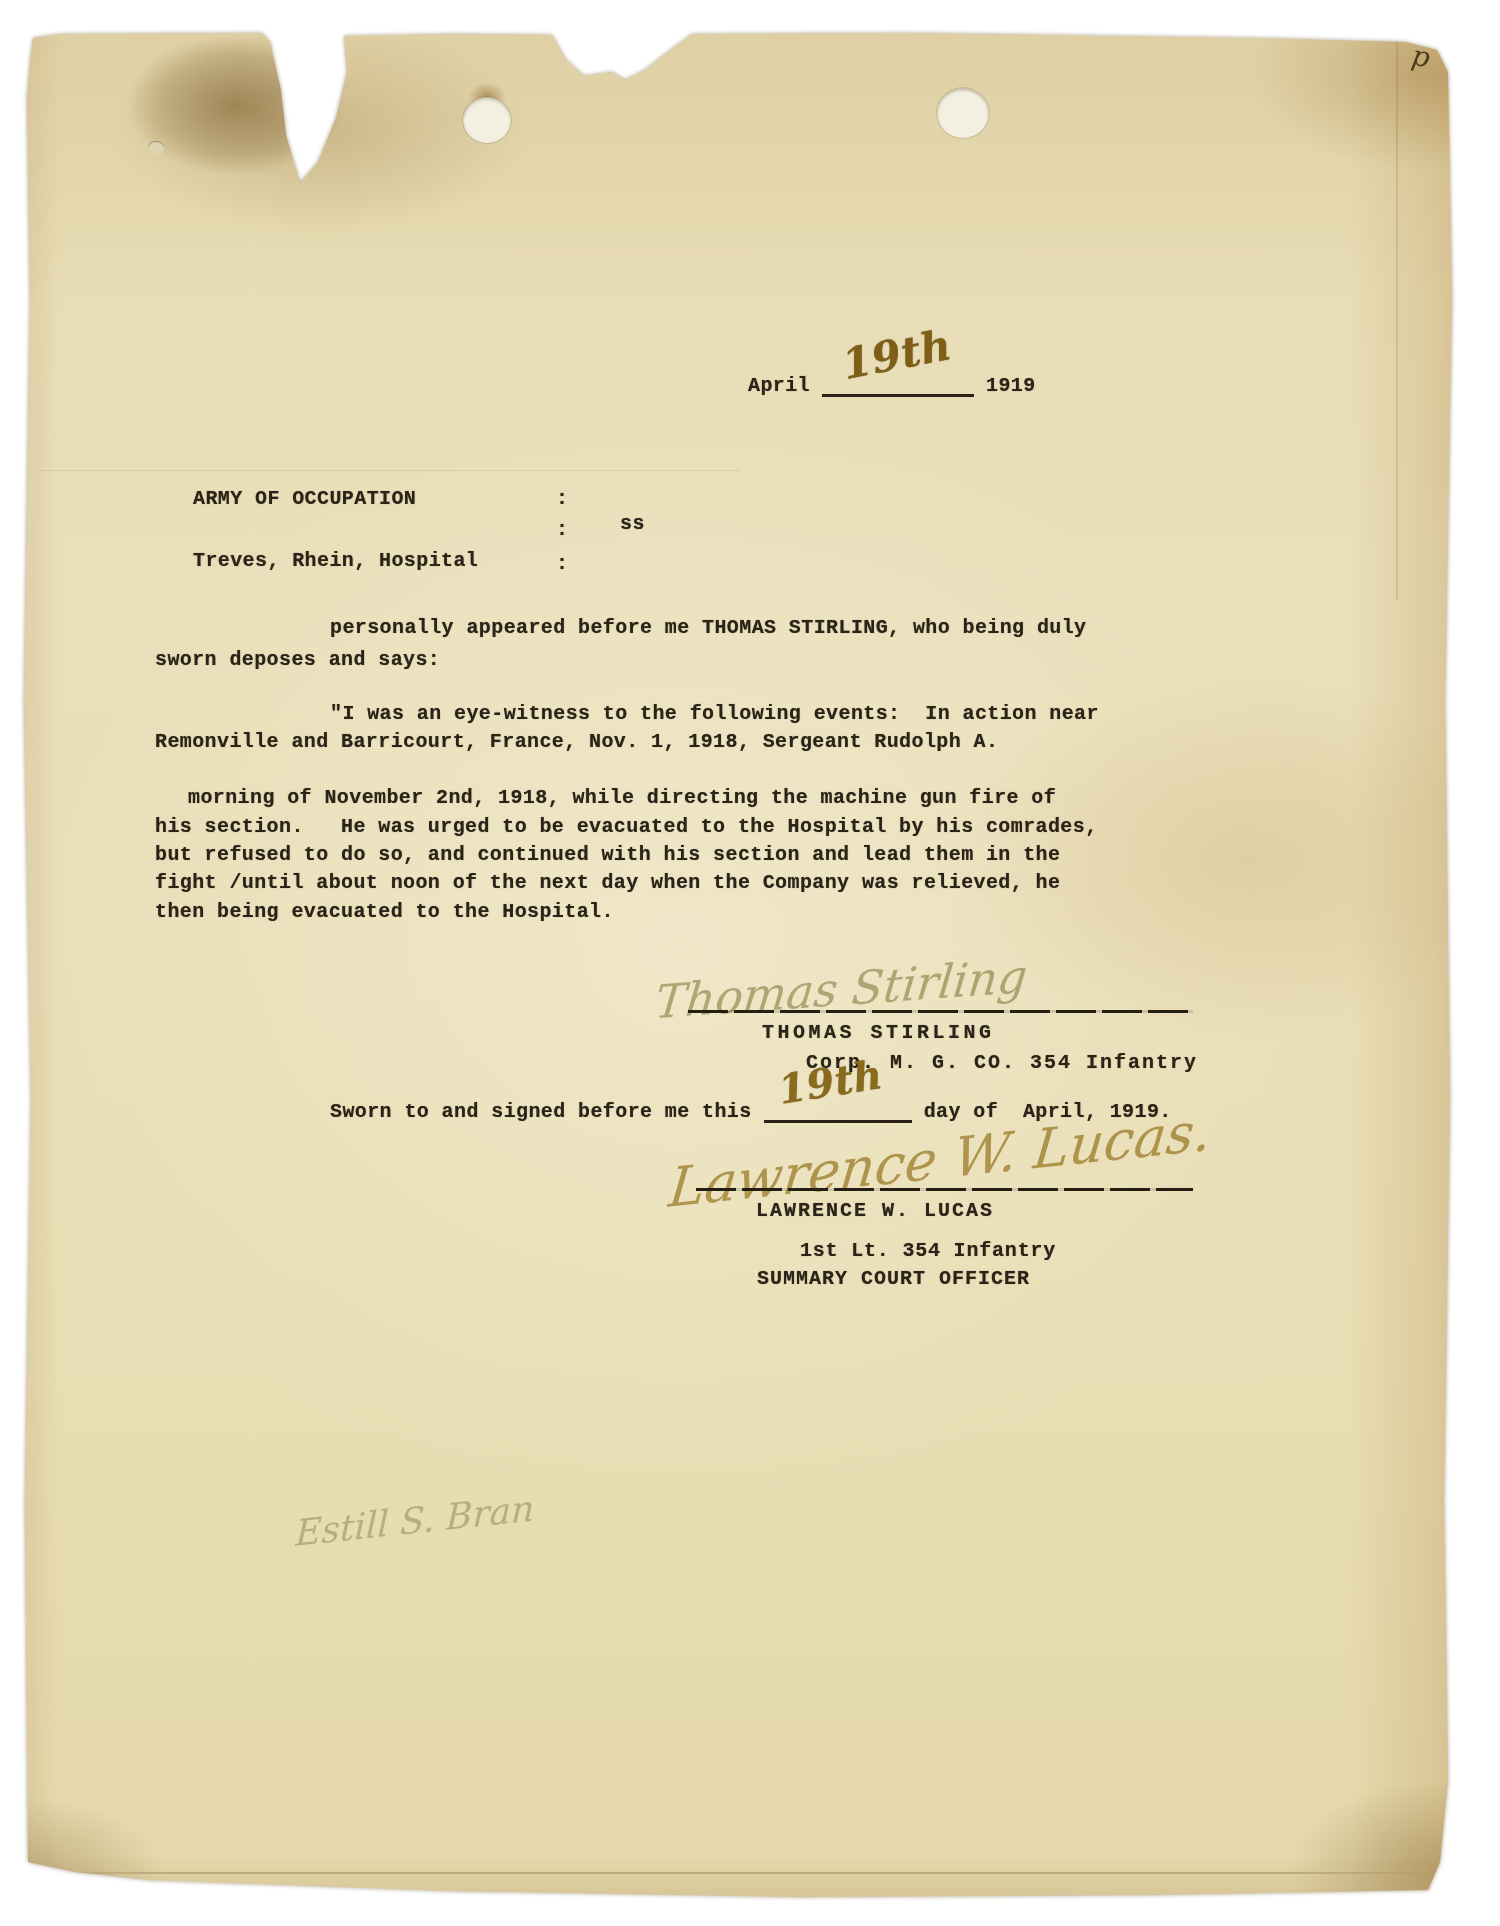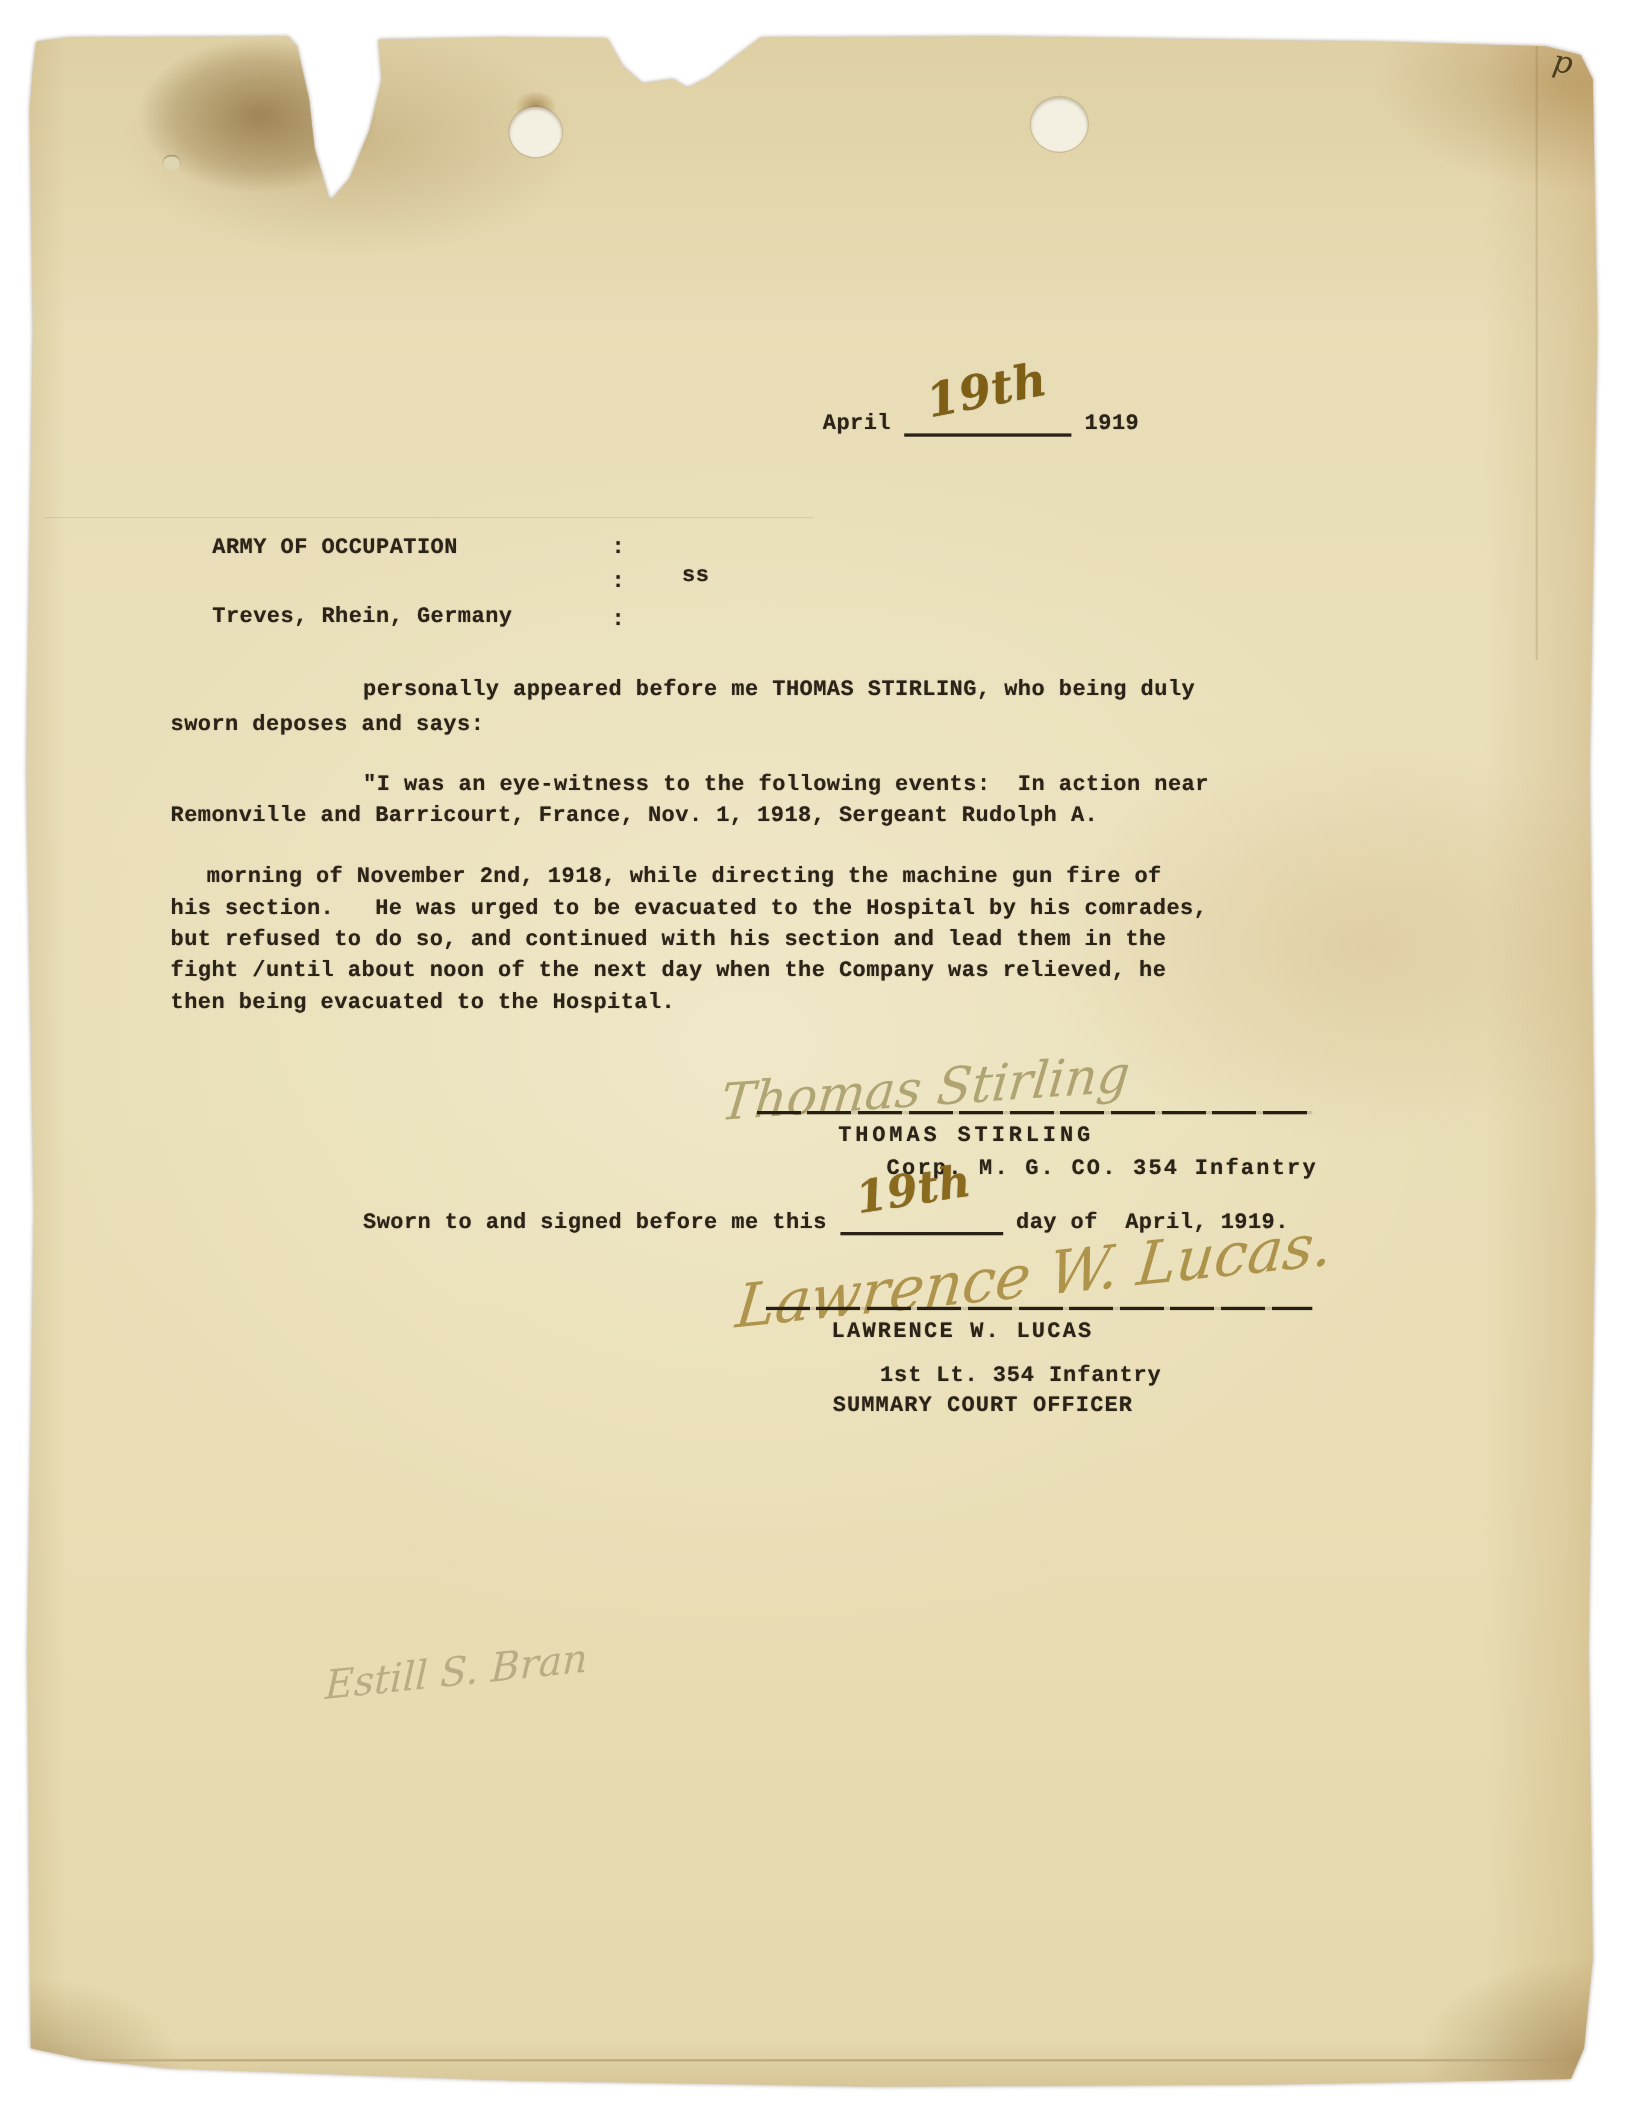--- a/index.html
+++ b/index.html
@@ -138,21 +138,21 @@
     <span class="blank">
       <span class="hw" id="hw-day-1">19th</span>
     </span>
     <span>1919</span>
   </div>
 
   <div class="tw" id="venue-l1">ARMY OF OCCUPATION</div>
   <div class="tw" id="venue-c1">:</div>
   <div class="tw" id="venue-c2">:</div>
   <div class="tw" id="venue-ss">ss</div>
-  <div class="tw" id="venue-l2">Treves, Rhein, Germany</div>
+  <div class="tw" id="venue-l2">Treves, Rhein, Hospital</div>
   <div class="tw" id="venue-c3">:</div>
 
   <div class="tw" id="intro-l1">personally appeared before me THOMAS STIRLING, who being duly</div>
   <div class="tw" id="intro-l2">sworn deposes and says:</div>
 
   <div class="tw" id="body-l0">"I was an eye-witness to the following events:  In action near</div>
   <div class="tw" id="body-l1">Remonville and Barricourt, France, Nov. 1, 1918, Sergeant Rudolph A.</div>
   <div class="tw" id="body-l3">morning of November 2nd, 1918, while directing the machine gun fire of</div>
   <div class="tw" id="body-l4">his section.   He was urged to be evacuated to the Hospital by his comrades,</div>
   <div class="tw" id="body-l6">fight /until about noon of the next day when the Company was relieved, he</div>

